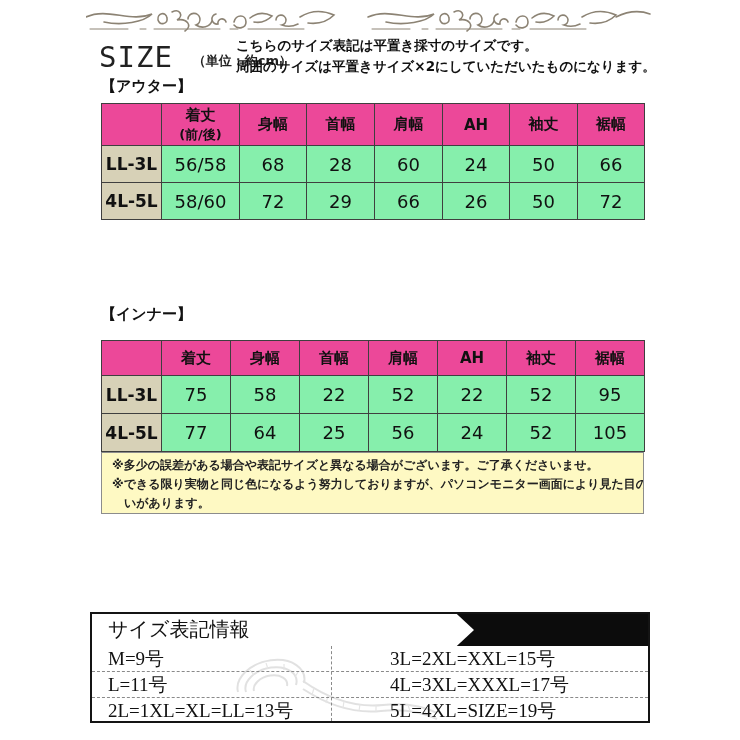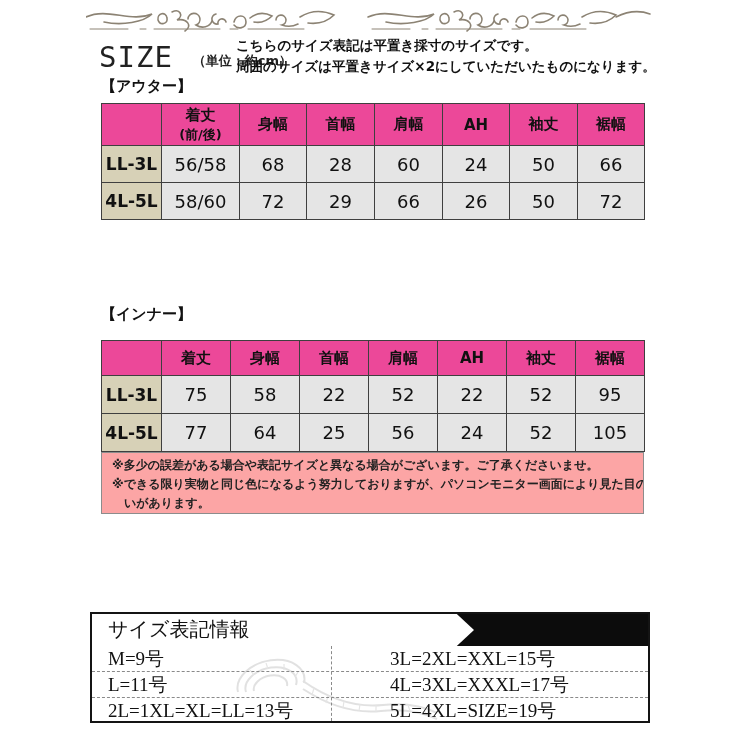--- a/index.html
+++ b/index.html
@@ -16,31 +16,31 @@
   .size-desc{position:absolute;left:236px;top:35px;font-size:13.5px;font-weight:bold;line-height:21px;color:#111;white-space:nowrap;}
   
   .sec-title{position:absolute;left:101px;width:543px;text-align:left;font-size:15px;font-weight:bold;color:#111;}
   .t-outer{top:77px;}
   .t-inner{top:305px;}
   
   table.meas{position:absolute;left:101px;border-collapse:collapse;table-layout:fixed;width:543px;background:#fff;}
   table.meas td,table.meas th{border:1px solid #3f3f3f;text-align:center;vertical-align:middle;padding:0;}
   table.meas th{background:#ec4899;font-size:15px;font-weight:bold;color:#111;}
   table.meas td.lbl{background:#d7d1b7;font-size:17px;font-weight:bold;color:#111;}
-  table.meas td.val{font-size:18px;color:#111;background:#e5e5e5;}
+  table.meas td.val{font-size:18px;color:#111;background:#86efac;}
   .sub-hdr{display:block;font-size:13px;font-weight:bold;margin-top:1px;}
   #outer-table{top:103px;}
   #outer-table tr.hdr{height:42px;}
   #outer-table tr.data{height:37px;}
   #inner-table{top:340px;}
   #inner-table tr.hdr{height:35px;}
   #inner-table tr.data{height:38px;}
   
   .notes{position:absolute;left:101px;top:452px;width:543px;height:62px;box-sizing:border-box;
-    border:1px solid #8c8c8c;background:#fca5a5;padding:3px 10px;font-size:12px;font-weight:bold;
+    border:1px solid #8c8c8c;background:#fef9c3;padding:3px 10px;font-size:12px;font-weight:bold;
     line-height:19px;color:#222;white-space:nowrap;overflow:hidden;}
   .notes .wrap2{padding-left:12px;}
   
   .sizeinfo{position:absolute;left:90px;top:612px;width:560px;height:111px;box-sizing:border-box;
     border:2px solid #141414;background:#fff;}
   .banner{position:relative;height:32px;background:#0c0c0c;}
   .banner-white{position:absolute;left:0;top:0;width:382px;height:32px;background:#ffffff;
     -webkit-clip-path:polygon(0 0,95.5% 0,100% 50%,95.5% 100%,0 100%);
     clip-path:polygon(0 0,95.5% 0,100% 50%,95.5% 100%,0 100%);}
   .banner-title{position:absolute;left:16px;top:0;line-height:31px;

